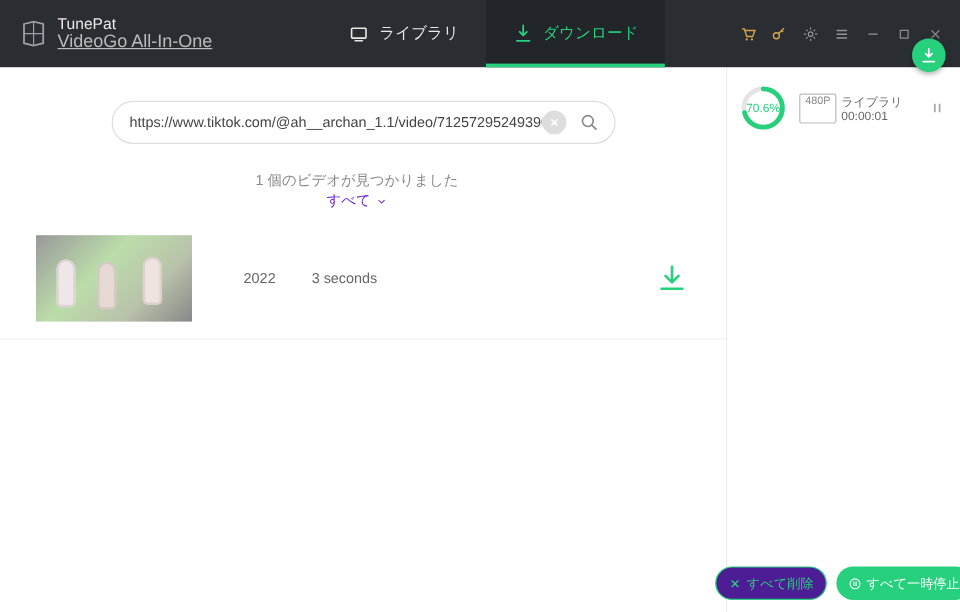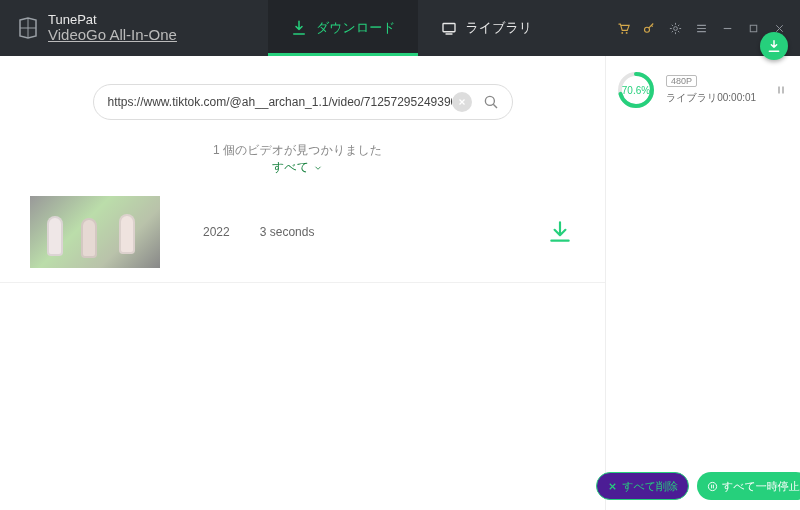--- a/index.html
+++ b/index.html
@@ -21,37 +21,37 @@
 
   .body-wrap { display: flex; height: 454px; background: #fff; }
   .main-panel { flex: 1; padding: 0; border-right: 1px solid #eee; min-width:0; }
   .search-row { display:flex; justify-content:center; padding: 28px 0 8px; }
   .search-box { display:flex; align-items:center; width: 420px; height: 36px; border: 1px solid #ddd; border-radius: 18px; padding: 0 6px 0 14px; background:#fff; }
   .search-input { flex:1; border:none; outline:none; font-size: 12px; color:#444; background:transparent; min-width:0; }
   .clear-btn { width:20px; height:20px; border-radius:50%; background:#ddd; color:#fff; font-size:12px; display:flex; align-items:center; justify-content:center; cursor:pointer; margin-right:4px; }
   .search-btn { width:30px; height:30px; display:flex; align-items:center; justify-content:center; cursor:pointer; color:#888; }
 
   .results-head { display:flex; justify-content:space-between; align-items:center; padding: 14px 28px 6px 18px; font-size:12px; color:#888;flex-direction:column; }
-  .all-dd { display:flex; align-items:center; gap:4px; cursor:pointer; color:#15803d; }
+  .all-dd { display:flex; align-items:center; gap:4px; cursor:pointer; color:#6d28d9; }
 
   .result-row { display:flex; align-items:center; padding: 14px 28px 14px 30px; border-bottom:1px solid #f0f0f0; gap: 43px; }
   .thumb { width: 130px; height: 72px; background: linear-gradient(135deg, #999 0%, #bda 40%, #b9c2aa 70%, #888 100%); position:relative; display:flex; align-items:center; justify-content:center; overflow:hidden; }
   .fig { width:16px; height:40px; background: rgba(255,255,255,.85); border-radius: 8px 8px 4px 4px; box-shadow: 0 0 0 2px rgba(0,0,0,.08) inset; }
   .fig.f1 { transform: translate(-24px,4px); background:#efe7e7; }
   .fig.f2 { transform: translate(-6px,6px); background:#e6d9d3; }
   .fig.f3 { transform: translate(16px,2px); background:#efe3df; }
   .meta { display:flex; gap: 30px; font-size:12px; color:#666; }
   .dl-btn { margin-left:auto; width:34px; height:34px; display:flex; align-items:center; justify-content:center; color:#26d07c; cursor:pointer; }
 
   .side-panel { width: 194px; display:flex; flex-direction:column; }
   .task-row { display:flex; align-items:center; padding: 14px 10px; gap:10px; }
   .ring { width:40px; height:40px; position:relative; }
   .ring svg { transform: rotate(-90deg); }
   .ring-label { position:absolute; inset:0; display:flex; align-items:center; justify-content:center; font-size:10px; color:#26d07c; }
-  .task-info { display:flex; flex-direction:column; gap:4px; font-size:10px; color:#666; flex:1; min-width:0; }
+  .task-info { display:flex; gap:4px; font-size:10px; color:#666; flex:1; min-width:0; }
   .badge { border:1px solid #bbb; color:#888; font-size:9px; padding:0 4px; border-radius:2px; width:max-content; }
   .pause-btn { width:18px; height:18px; color:#aaa; cursor:pointer; display:flex; align-items:center; justify-content:center; }
 
   .side-spacer { flex:1; }
   .side-actions { display:flex; gap:8px; padding: 10px; justify-content:center; }
   .pill { height:28px; border-radius:14px; font-size:11px; display:flex; align-items:center; gap:4px; padding:0 10px; cursor:pointer; white-space:nowrap; }
   .pill.outline { border:1px solid #26d07c; color:#26d07c; background:#4c1d95; }
   .pill.solid { background:#26d07c; color:#fff; }
 </style>
 </head>
@@ -62,36 +62,36 @@
     <svg class="logo-shape" viewBox="0 0 24 24">
       <path d="M4 4 L12 2 L20 4 L20 20 L12 22 L4 20 Z" fill="none" stroke="#9aa0a6" stroke-width="1.5"></path>
       <path d="M12 2 L12 22 M4 12 L20 12" stroke="#9aa0a6" stroke-width="1"></path>
     </svg>
     <div class="logo-text">
       <span class="logo-brand">TunePat</span>
       <span class="logo-sub">VideoGo All-In-One</span>
     </div>
   </div>
   <div class="nav-tabs">
-    <div class="nav-tab active">
-      <span class="icon">
-        <svg width="18" height="18" viewBox="0 0 24 24">
-            <path d="M12 3v11m0 0l-4-4m4 4l4-4M5 20h14" stroke="#26d07c" stroke-width="2" fill="none" stroke-linecap="round"></path>
-          </svg>
-      </span>
-      <span>ダウンロード</span>
-    </div>
     <div class="nav-tab">
       <span class="icon">
         <svg width="18" height="18" viewBox="0 0 24 24">
             <rect x="4" y="6" width="16" height="11" rx="1" stroke="#e8e8e8" stroke-width="1.8" fill="none"></rect>
             <path d="M8 20h8" stroke="#e8e8e8" stroke-width="1.8" stroke-linecap="round"></path>
           </svg>
       </span>
       <span>ライブラリ</span>
+    </div>
+    <div class="nav-tab active">
+      <span class="icon">
+        <svg width="18" height="18" viewBox="0 0 24 24">
+            <path d="M12 3v11m0 0l-4-4m4 4l4-4M5 20h14" stroke="#26d07c" stroke-width="2" fill="none" stroke-linecap="round"></path>
+          </svg>
+      </span>
+      <span>ダウンロード</span>
     </div>
   </div>
   <div class="win-controls">
     <span class="wbtn" style="color:#d4a84b">
       <svg width="15" height="15" viewBox="0 0 24 24">
           <path d="M4 5h3l3 10h8l3-8H8" stroke="currentColor" stroke-width="1.8" fill="none"></path>
           <circle cx="10" cy="19" r="1.5" fill="currentColor"></circle>
           <circle cx="17" cy="19" r="1.5" fill="currentColor"></circle>
         </svg>
     </span>

